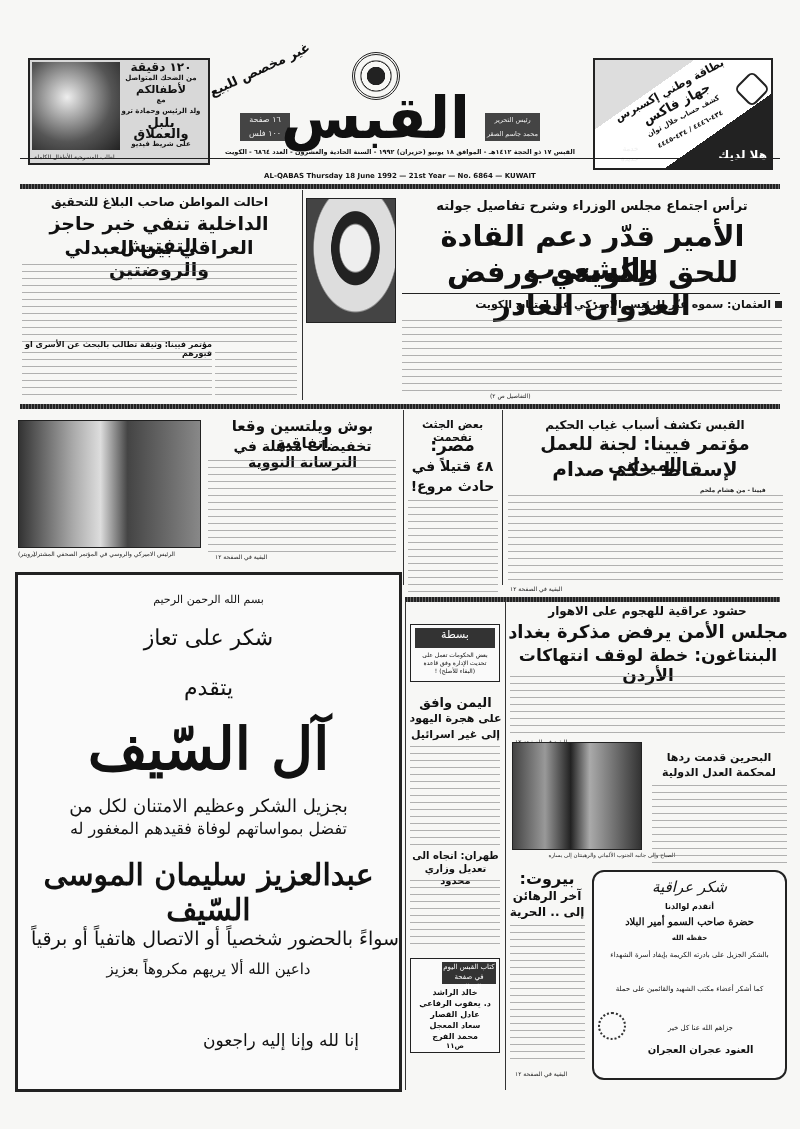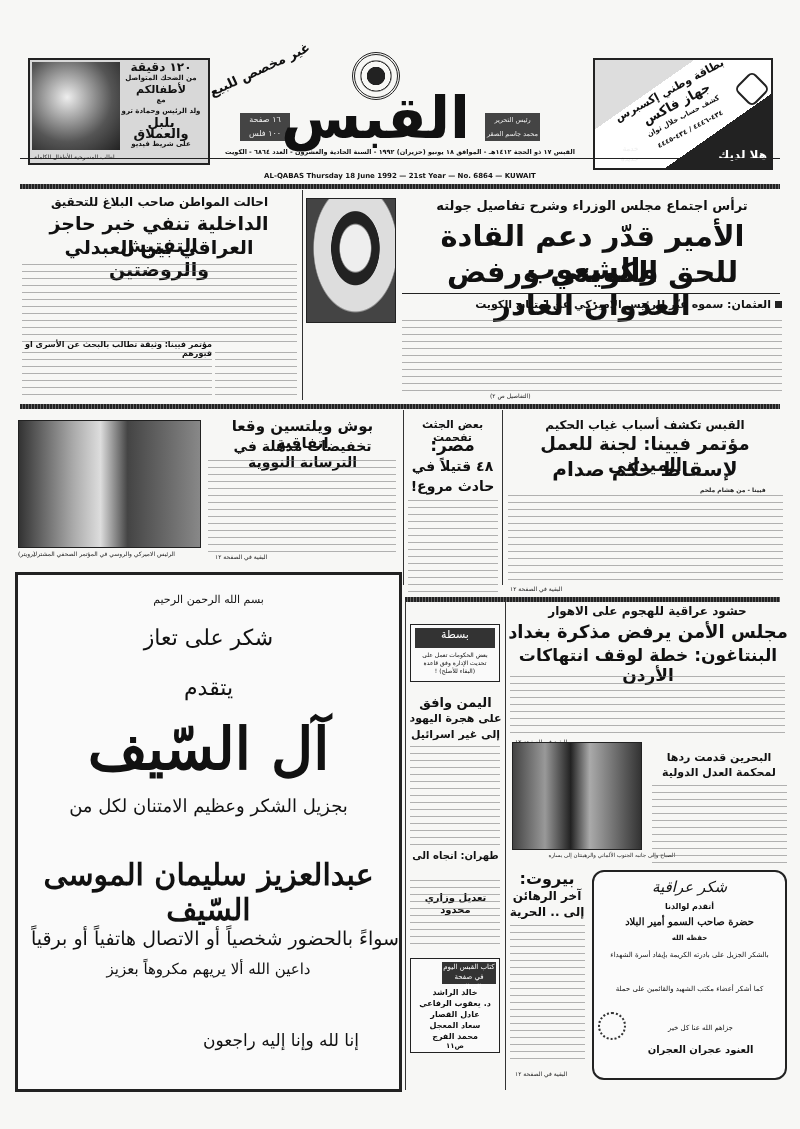--- a/index.html
+++ b/index.html
@@ -126,20 +126,21 @@
   <div class="abs caption" style="left:510px;top:585px;">البقية في الصفحة ١٢</div>
 </div>
 <div class="rule-thick" style="left:405px;right:20px;top:597px;"></div>
 
 <div class="ad-box" style="left:15px;top:572px;width:387px;height:520px;border:3px solid #222;">
   <div class="abs" style="left:0;right:0;top:18px;text-align:center;font-family:'DejaVu Serif',serif;font-size:11px;">بسم الله الرحمن الرحيم</div>
   <div class="abs" style="left:0;right:0;top:50px;text-align:center;font-family:'DejaVu Serif',serif;font-size:22px;">شكر على تعاز</div>
   <div class="abs" style="left:0;right:0;top:100px;text-align:center;font-family:'DejaVu Serif',serif;font-size:22px;">يتقدم</div>
   <div class="abs" style="left:0;right:0;top:140px;text-align:center;font-family:'DejaVu Serif',serif;font-size:58px;font-weight:bold;">آل السّيف</div>
   <div class="abs" style="left:0;right:0;top:220px;text-align:center;font-family:'DejaVu Serif',serif;font-size:18px;">بجزيل الشكر وعظيم الامتنان لكل من</div>
+  <div class="abs" style="left:0;right:0;top:244px;text-align:center;font-family:'DejaVu Serif',serif;font-size:16px;">تفضل بمواساتهم لوفاة فقيدهم المغفور له</div>
   <div class="abs" style="left:0;right:0;top:282px;text-align:center;font-family:'DejaVu Serif',serif;font-size:30px;font-weight:bold;">عبدالعزيز سليمان الموسى السّيف</div>
   <div class="abs" style="left:0;right:0;top:352px;text-align:right;font-family:'DejaVu Serif',serif;font-size:19px;">سواءً بالحضور شخصياً أو الاتصال هاتفياً أو برقياً</div>
   <div class="abs" style="left:0;right:0;top:385px;text-align:center;font-family:'DejaVu Serif',serif;font-size:15px;">داعين الله ألا يريهم مكروهاً بعزيز</div>
   <div class="abs" style="left:40px;right:40px;top:455px;text-align:right;font-family:'DejaVu Serif',serif;font-size:17px;">إنا لله وإنا إليه راجعون</div>
 </div>
 <div class="vrule" style="left:405px;top:600px;height:490px;"></div>
 
 <div class="ad-box" style="left:410px;top:624px;width:90px;height:58px;border:1px solid #222;">
   <div class="abs" style="left:4px;right:4px;top:3px;height:20px;background:#333;color:#fff;text-align:center;font-size:11px;">بسطة</div>
   <div class="abs" style="left:4px;right:4px;top:26px;font-size:6px;line-height:8px;text-align:center;">بعض الحكومات تعمل على تحديث الإدارة وفق قاعدة (البقاء للأصلح) !</div>
@@ -156,21 +157,21 @@
 
 <div>
   <div class="abs headline" style="left:408px;top:696px;width:95px;font-size:13px;">اليمن وافق</div>
   <div class="abs headline" style="left:408px;top:713px;width:95px;font-size:11px;">على هجرة اليهود</div>
   <div class="abs headline" style="left:408px;top:729px;width:95px;font-size:11px;">إلى غير اسرائيل</div>
   <div class="lines" style="left:410px;top:746px;width:90px;height:100px;"></div>
 </div>
 
 <div>
   <div class="abs headline" style="left:408px;top:850px;width:95px;font-size:10px;">طهران: اتجاه الى</div>
-  <div class="abs headline" style="left:408px;top:863px;width:95px;font-size:10px;margin-top:29px;">تعديل وزاري محدود</div>
+  <div class="abs headline" style="left:408px;top:863px;width:95px;font-size:10px;">تعديل وزاري محدود</div>
   <div class="lines" style="left:410px;top:880px;width:90px;height:70px;"></div>
 </div>
 
 <div class="ad-box" style="left:410px;top:958px;width:90px;height:95px;border:1px solid #222;">
   <div class="abs" style="left:3px;right:3px;top:3px;height:22px;background:#333;color:#fff;text-align:center;font-size:7px;line-height:10px;margin-left:28px;">كتاب القبس اليوم في صفحة المقالات</div>
   <div class="abs" style="left:3px;right:3px;top:28px;text-align:center;font-size:8px;font-weight:bold;line-height:11px;">
     <div>خالد الراشد</div>
     <div>د. يعقوب الرفاعي</div>
     <div>عادل القصار</div>
     <div>سعاد المعجل</div>

